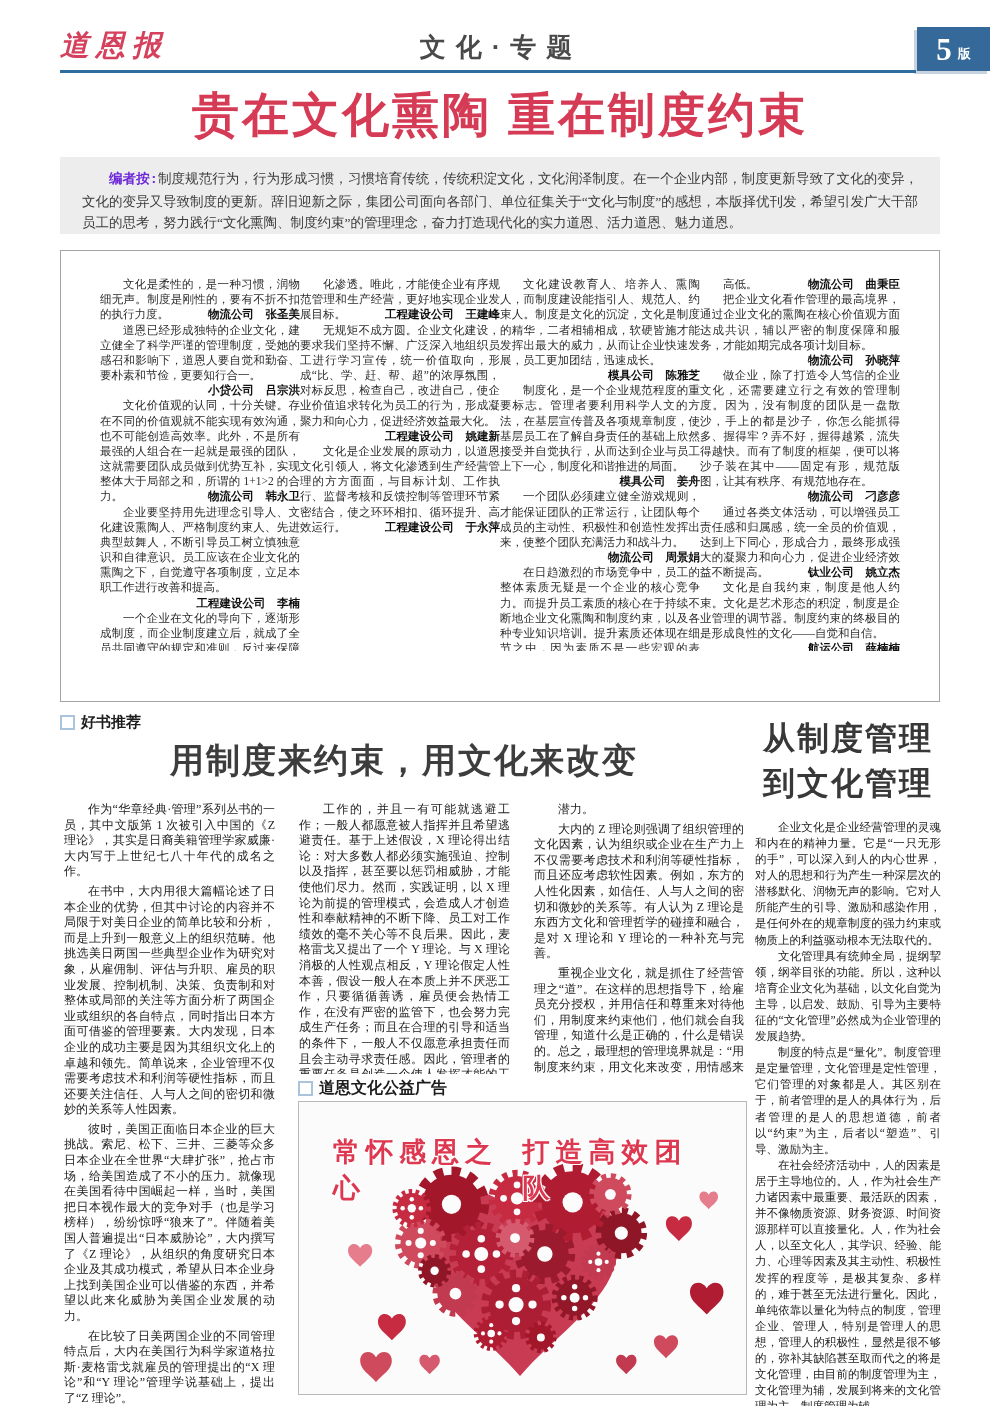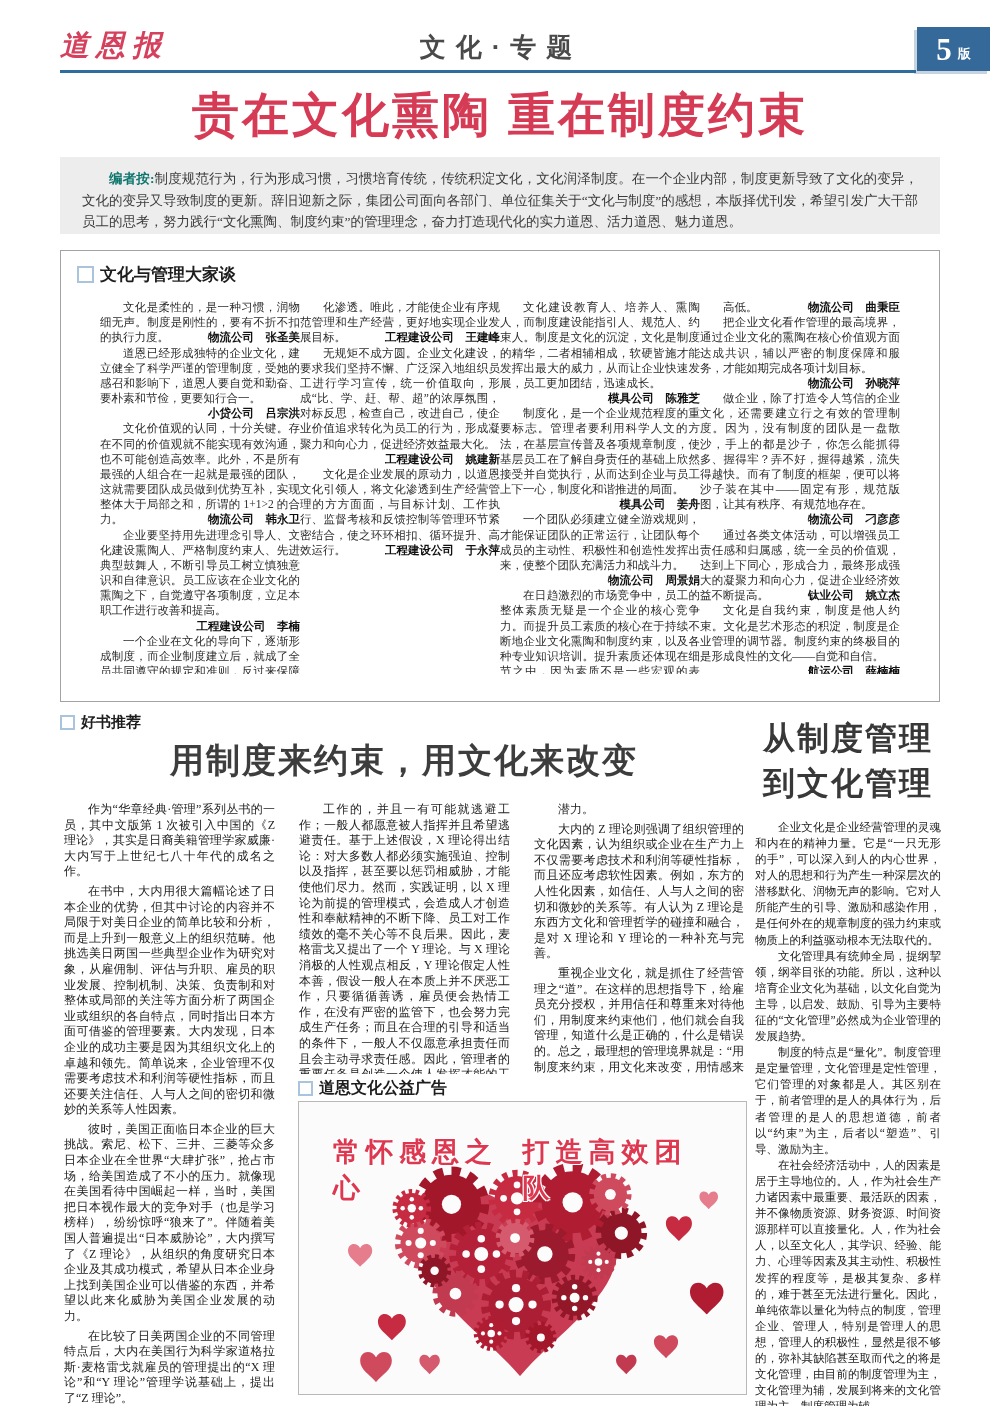--- a/index.html
+++ b/index.html
@@ -21,21 +21,21 @@
 
   
   .main-headline{position:absolute;left:60px;top:84px;width:880px;text-align:center;
             font-family:"Liberation Sans",sans-serif;font-weight:900;font-size:47px;
             color:#d63b55;letter-spacing:3px;}
 
   
   .editor-box{position:absolute;left:60px;top:157px;width:880px;height:77px;background:#ededed;
             box-sizing:border-box;padding:11px 22px;}
   .editor-box p{margin:0;font-size:13.5px;line-height:1.6;color:#3b3b3b;text-align:justify;text-indent:2em;}
-  .editor-box .lead{font-family:Liberation Serif, serif;font-weight:bold;color:#0f766e;}
+  .editor-box .lead{font-family:Liberation Mono, monospace;font-weight:bold;color:#6d28d9;}
 
   
   .disc-box{position:absolute;left:60px;top:250px;width:880px;height:452px;border:1px solid #a3a3a3;
             box-sizing:border-box;padding:12px 16px;}
   .sec-head{display:flex;align-items:center;gap:6px;font-family:"Liberation Sans",sans-serif;
             font-weight:bold;color:#1d1d1d;}
   .disc-head{font-size:17px;}
   .sq{width:13px;height:13px;border:2px solid #a9c4dc;background:#fff;display:inline-block;flex:none;}
   .sq.small{width:11px;height:11px;}
   .disc-cols{display:flex;margin-top:14px;height:374px;overflow:hidden;justify-content:center;}
@@ -87,24 +87,20 @@
   </div>
   <div class="blue-rule"></div>
 
   <div class="main-headline">贵在文化熏陶  重在制度约束</div>
 
   <div class="editor-box">
     <p><span class="lead">编者按:</span><span>制度规范行为，行为形成习惯，习惯培育传统，传统积淀文化，文化润泽制度。在一个企业内部，制度更新导致了文化的变异，文化的变异又导致制度的更新。辞旧迎新之际，集团公司面向各部门、单位征集关于“文化与制度”的感想，本版择优刊发，希望引发广大干部员工的思考，努力践行“文化熏陶、制度约束”的管理理念，奋力打造现代化的实力道恩、活力道恩、魅力道恩。</span></p>
   </div>
 
   <div class="disc-box">
-    <div class="sec-head disc-head">
-      <span class="sq"></span>
-      <span>文化与管理大家谈</span>
-    </div>
     <div class="disc-cols">
       <div class="dcol">
         <p class="entry"><span>文化是柔性的，是一种习惯，润物细无声。制度是刚性的，要有不折不扣的执行力度。</span><span class="author">物流公司　张圣美</span></p>
         <p class="entry"><span>道恩已经形成独特的企业文化，建立健全了科学严谨的管理制度，受她的感召和影响下，道恩人要自觉和勤奋、要朴素和节俭，更要知行合一。</span><span class="author">小贷公司　吕宗洪</span></p>
         <p class="entry"><span>文化价值观的认同，十分关键。存在不同的价值观就不能实现有效沟通，也不可能创造高效率。此外，不是所有最强的人组合在一起就是最强的团队，这就需要团队成员做到优势互补，实现整体大于局部之和，所谓的 1+1&gt;2 的合力。</span><span class="author">物流公司　韩永卫</span></p>
         <p class="entry"><span>企业要坚持用先进理念引导人、文化建设熏陶人、严格制度约束人、先进典型鼓舞人，不断引导员工树立慎独意识和自律意识。员工应该在企业文化的熏陶之下，自觉遵守各项制度，立足本职工作进行改善和提高。</span><span class="author">工程建设公司　李楠</span></p>
         <p class="entry"><span>一个企业在文化的导向下，逐渐形成制度，而企业制度建立后，就成了全员共同遵守的规定和准则，反过来保障文</span></p>
       </div>
       <div class="dcol">
         <p class="entry"><span>化渗透。唯此，才能使企业有序规范管理和生产经营，更好地实现企业发展目标。</span><span class="author">工程建设公司　王建峰</span></p>

